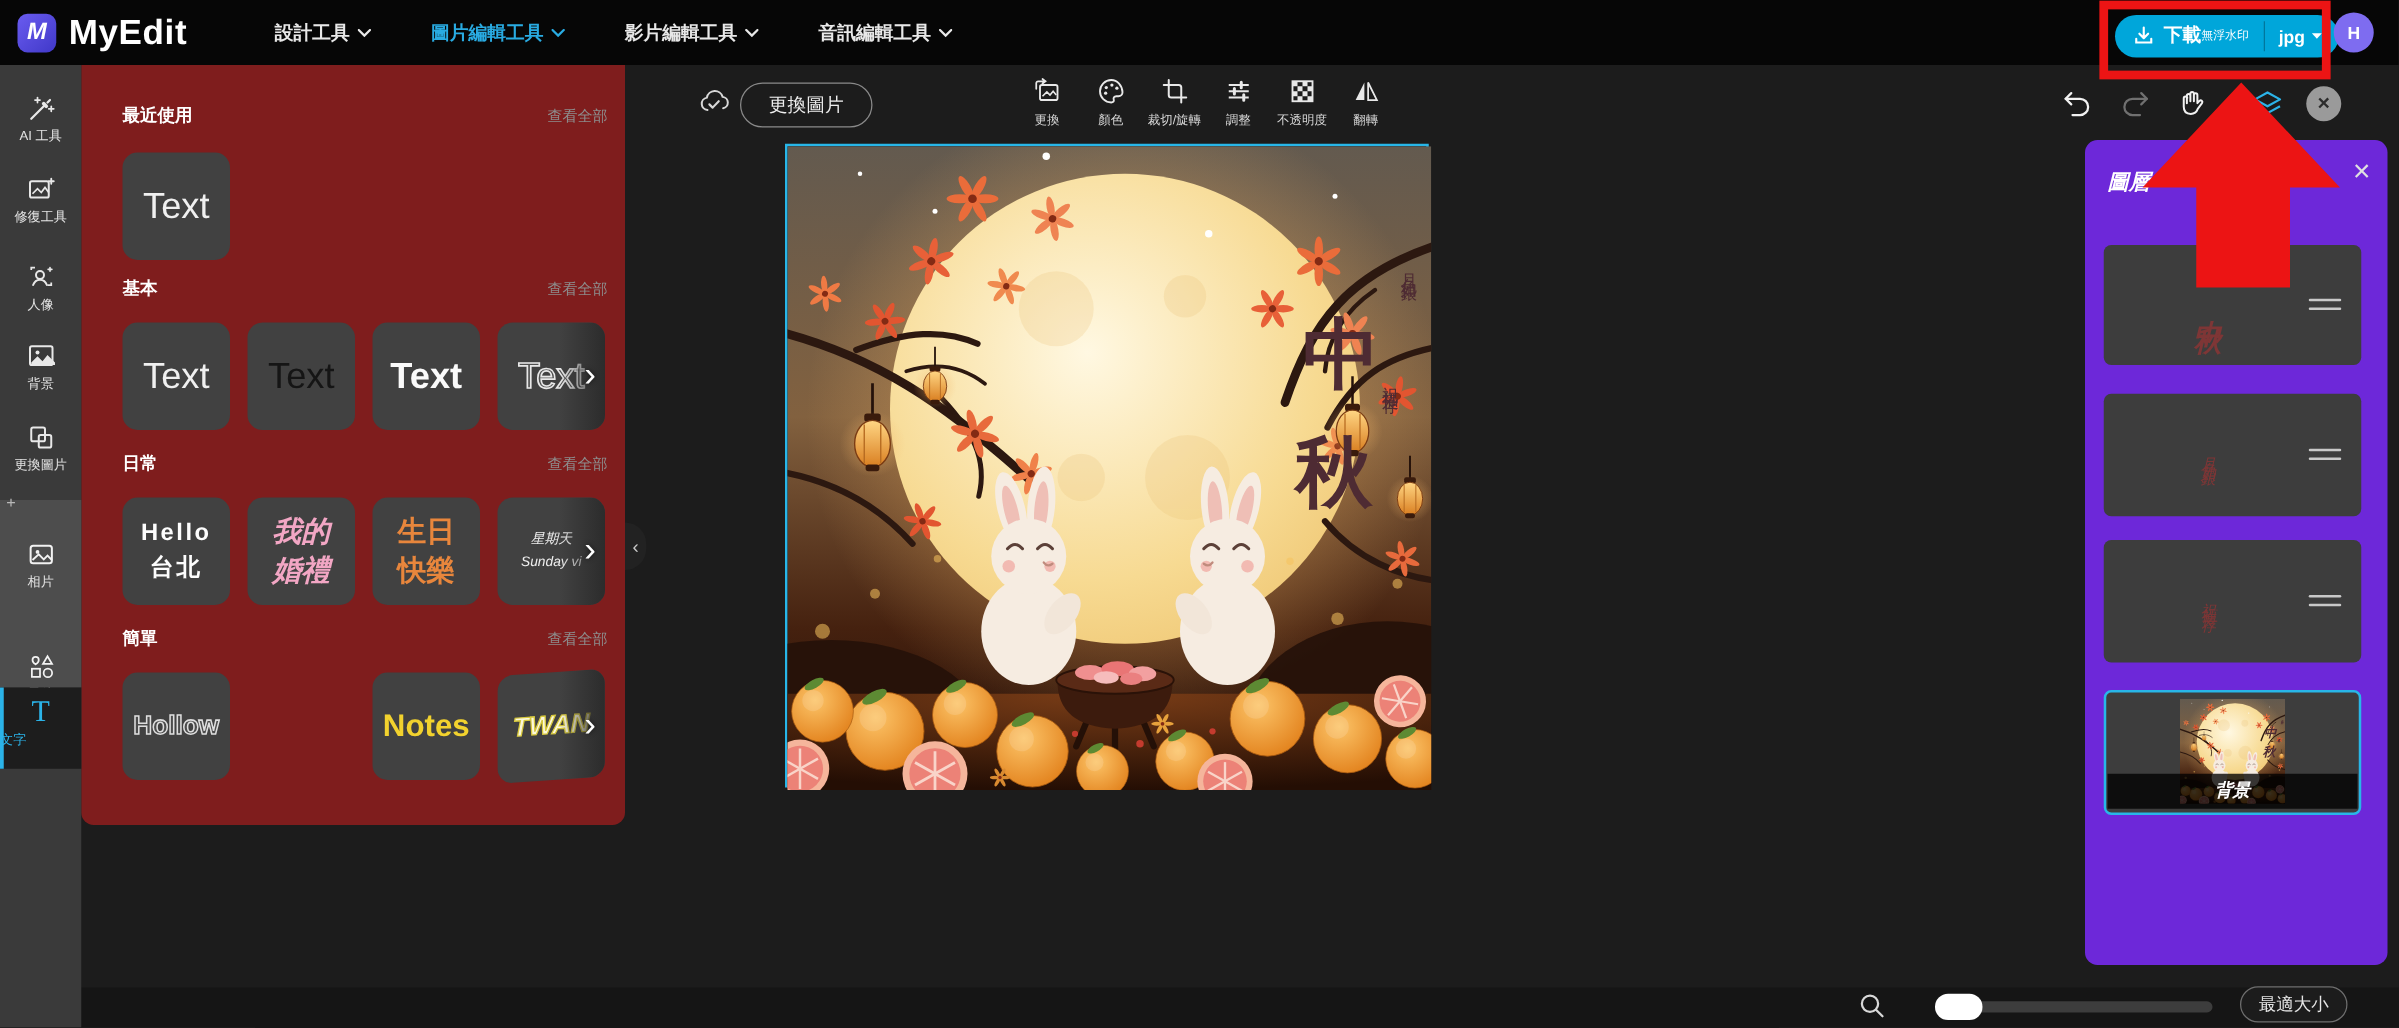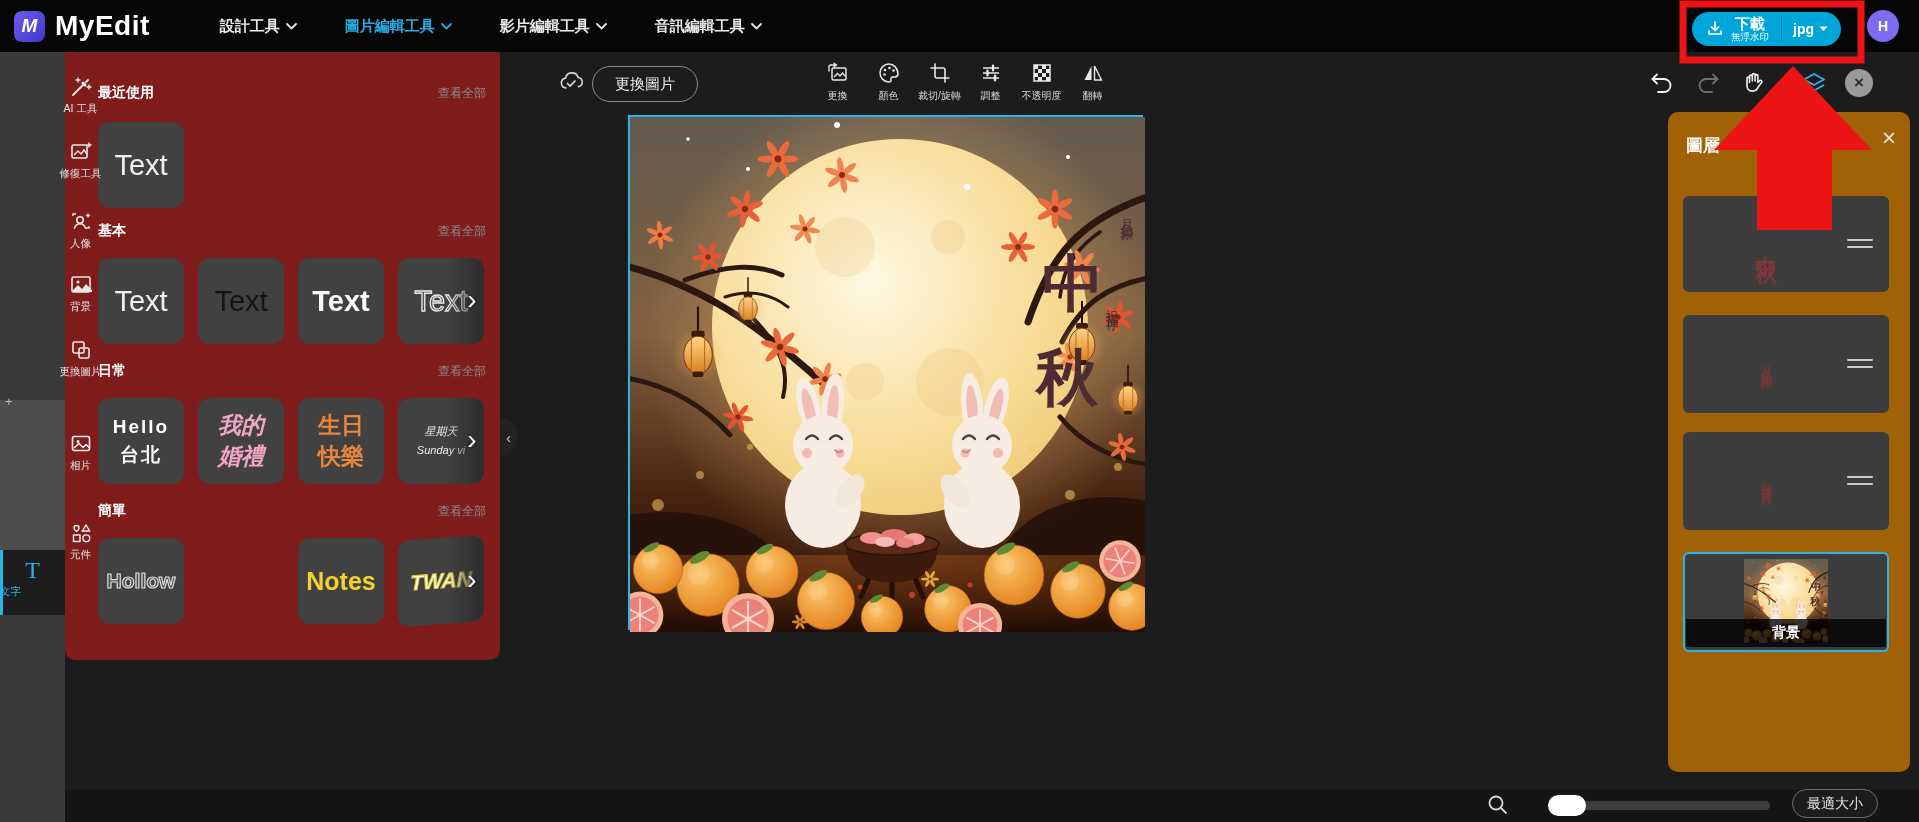--- a/index.html
+++ b/index.html
@@ -15,33 +15,33 @@
           color:#fff; font-weight:bold; font-style:italic; font-size:19px; display:flex;
           align-items:center; justify-content:center; }
   .brand-name { color:#fff; font-size:28px; font-weight:600; letter-spacing:.5px; }
   .menus { display:flex; gap:48px; margin-left:70px; }
   .menu { display:flex; align-items:center; gap:6px; color:#e8e8e8; font-size:15px; font-weight:bold; cursor:pointer; }
   .menu.active { color:#29abe2; }
   .caret { width:11px; height:7px; }
   .dl-btn { position:absolute; left:1692px; top:12px; height:34px; background:#00a6da; border-radius:17px;
             display:flex; align-items:center; color:#fff; cursor:pointer; }
   .dl-main { display:flex; align-items:center; gap:7px; padding:0 12px 0 14px; }
-  .dl-text { display:flex; flex-direction:column; align-items:center; line-height:1.05; }
+  .dl-text { display:flex; flex-direction:row; align-items:center; line-height:1.05; }
   .dl-label { font-size:15px; font-weight:bold; }
   .dl-sub { font-size:9.5px; }
   .dl-div { width:1px; height:24px; background:rgba(0,0,0,.28); }
   .dl-format { display:flex; align-items:center; gap:5px; padding:0 13px 0 11px; font-size:14px; font-weight:bold; }
   .avatar { position:absolute; left:1867px; top:10px; width:32px; height:32px; border-radius:50%;
             background:#7e6cf0; color:#fff; font-size:14px; font-weight:bold;
             display:flex; align-items:center; justify-content:center; cursor:pointer; }
 
   
   .rail { position:absolute; left:0; top:52px; width:65px; height:770px; background:#3a3a3a; z-index:10; }
   .rail-sub { position:absolute; left:0; top:348px; width:65px; height:150px; background:#4d4d4d; }
-  .rail-item { position:absolute; left:0; width:65px; text-align:center; color:#e3e3e3; cursor:pointer;margin-left:48px; }
+  .rail-item { position:absolute; left:0; width:65px; text-align:center; color:#e3e3e3; cursor:pointer; }
   .rail-item svg { display:block; margin:0 auto; }
   .rail-label { font-size:10.5px; margin-top:3px; display:block; }
   .rail-plus { position:absolute; left:5px; top:342px; color:#b9b9b9; font-size:13px; }
   .rail-active { position:absolute; left:0; top:498px; width:65px; height:65px; background:#1d1d1d; }
   .rail-active .bar { position:absolute; left:0; top:0; width:3px; height:65px; background:#2bb3e8; }
   .rail-active .tchar { display:block; margin-top:8px; text-align:center; color:#2bb3e8;
                         font-family:"Liberation Serif","DejaVu Serif",serif; font-size:24px; line-height:1; }
   .rail-active .rail-label { color:#2bb3e8; }
 
   
@@ -86,22 +86,22 @@
   .hicon { width:30px; height:30px; display:flex; align-items:center; justify-content:center; cursor:pointer; }
   .close-circle { width:28px; height:28px; border-radius:50%; background:#9a9a9a; color:#2c2c2c;
                   font-size:17px; font-weight:bold; display:flex; align-items:center; justify-content:center; cursor:pointer; }
 
   
   .canvas-frame { position:absolute; left:628px; top:115px; width:515px; height:515px;
                   border:2px solid #28b6e8; z-index:4; }
   .canvas-frame svg { display:block; }
 
   
-  .lpanel { position:absolute; left:1668px; top:112px; width:242px; height:660px; background:#a16207;
-            border-radius:10px; z-index:8; }
+  .lpanel { position:absolute; left:1668px; top:112px; width:242px; height:660px; background:#6d28d9;
+            border-radius:10px; z-index:8;font-style:italic; }
   .lpanel-title { position:absolute; left:18px; top:22px; color:#fff; font-size:17px; font-weight:bold; }
   .lpanel-close { position:absolute; right:14px; top:14px; color:#e0e0e0; font-size:24px; line-height:1; cursor:pointer; }
   .layer-tile { position:absolute; left:15px; width:206px; background:#3d3d3d; border-radius:6px; cursor:pointer; }
   .layer-preview { position:absolute; left:0; right:40px; top:0; bottom:0; display:flex; align-items:center;
                    justify-content:center; writing-mode:vertical-rl; color:#8a3535; opacity:.85; }
   .l1 .layer-preview { font-size:22px; font-weight:bold; letter-spacing:6px; }
   .l2 .layer-preview, .l3 .layer-preview { font-size:12px; letter-spacing:4px; }
   .drag-handle { position:absolute; right:16px; top:50%; margin-top:-5px; width:26px; cursor:grab; }
   .drag-handle i { display:block; height:2px; background:#c9c9c9; margin-bottom:5px; border-radius:1px; }
   .layer-selected { border:2px solid #28b6e8; background:#3d3d3d; }

